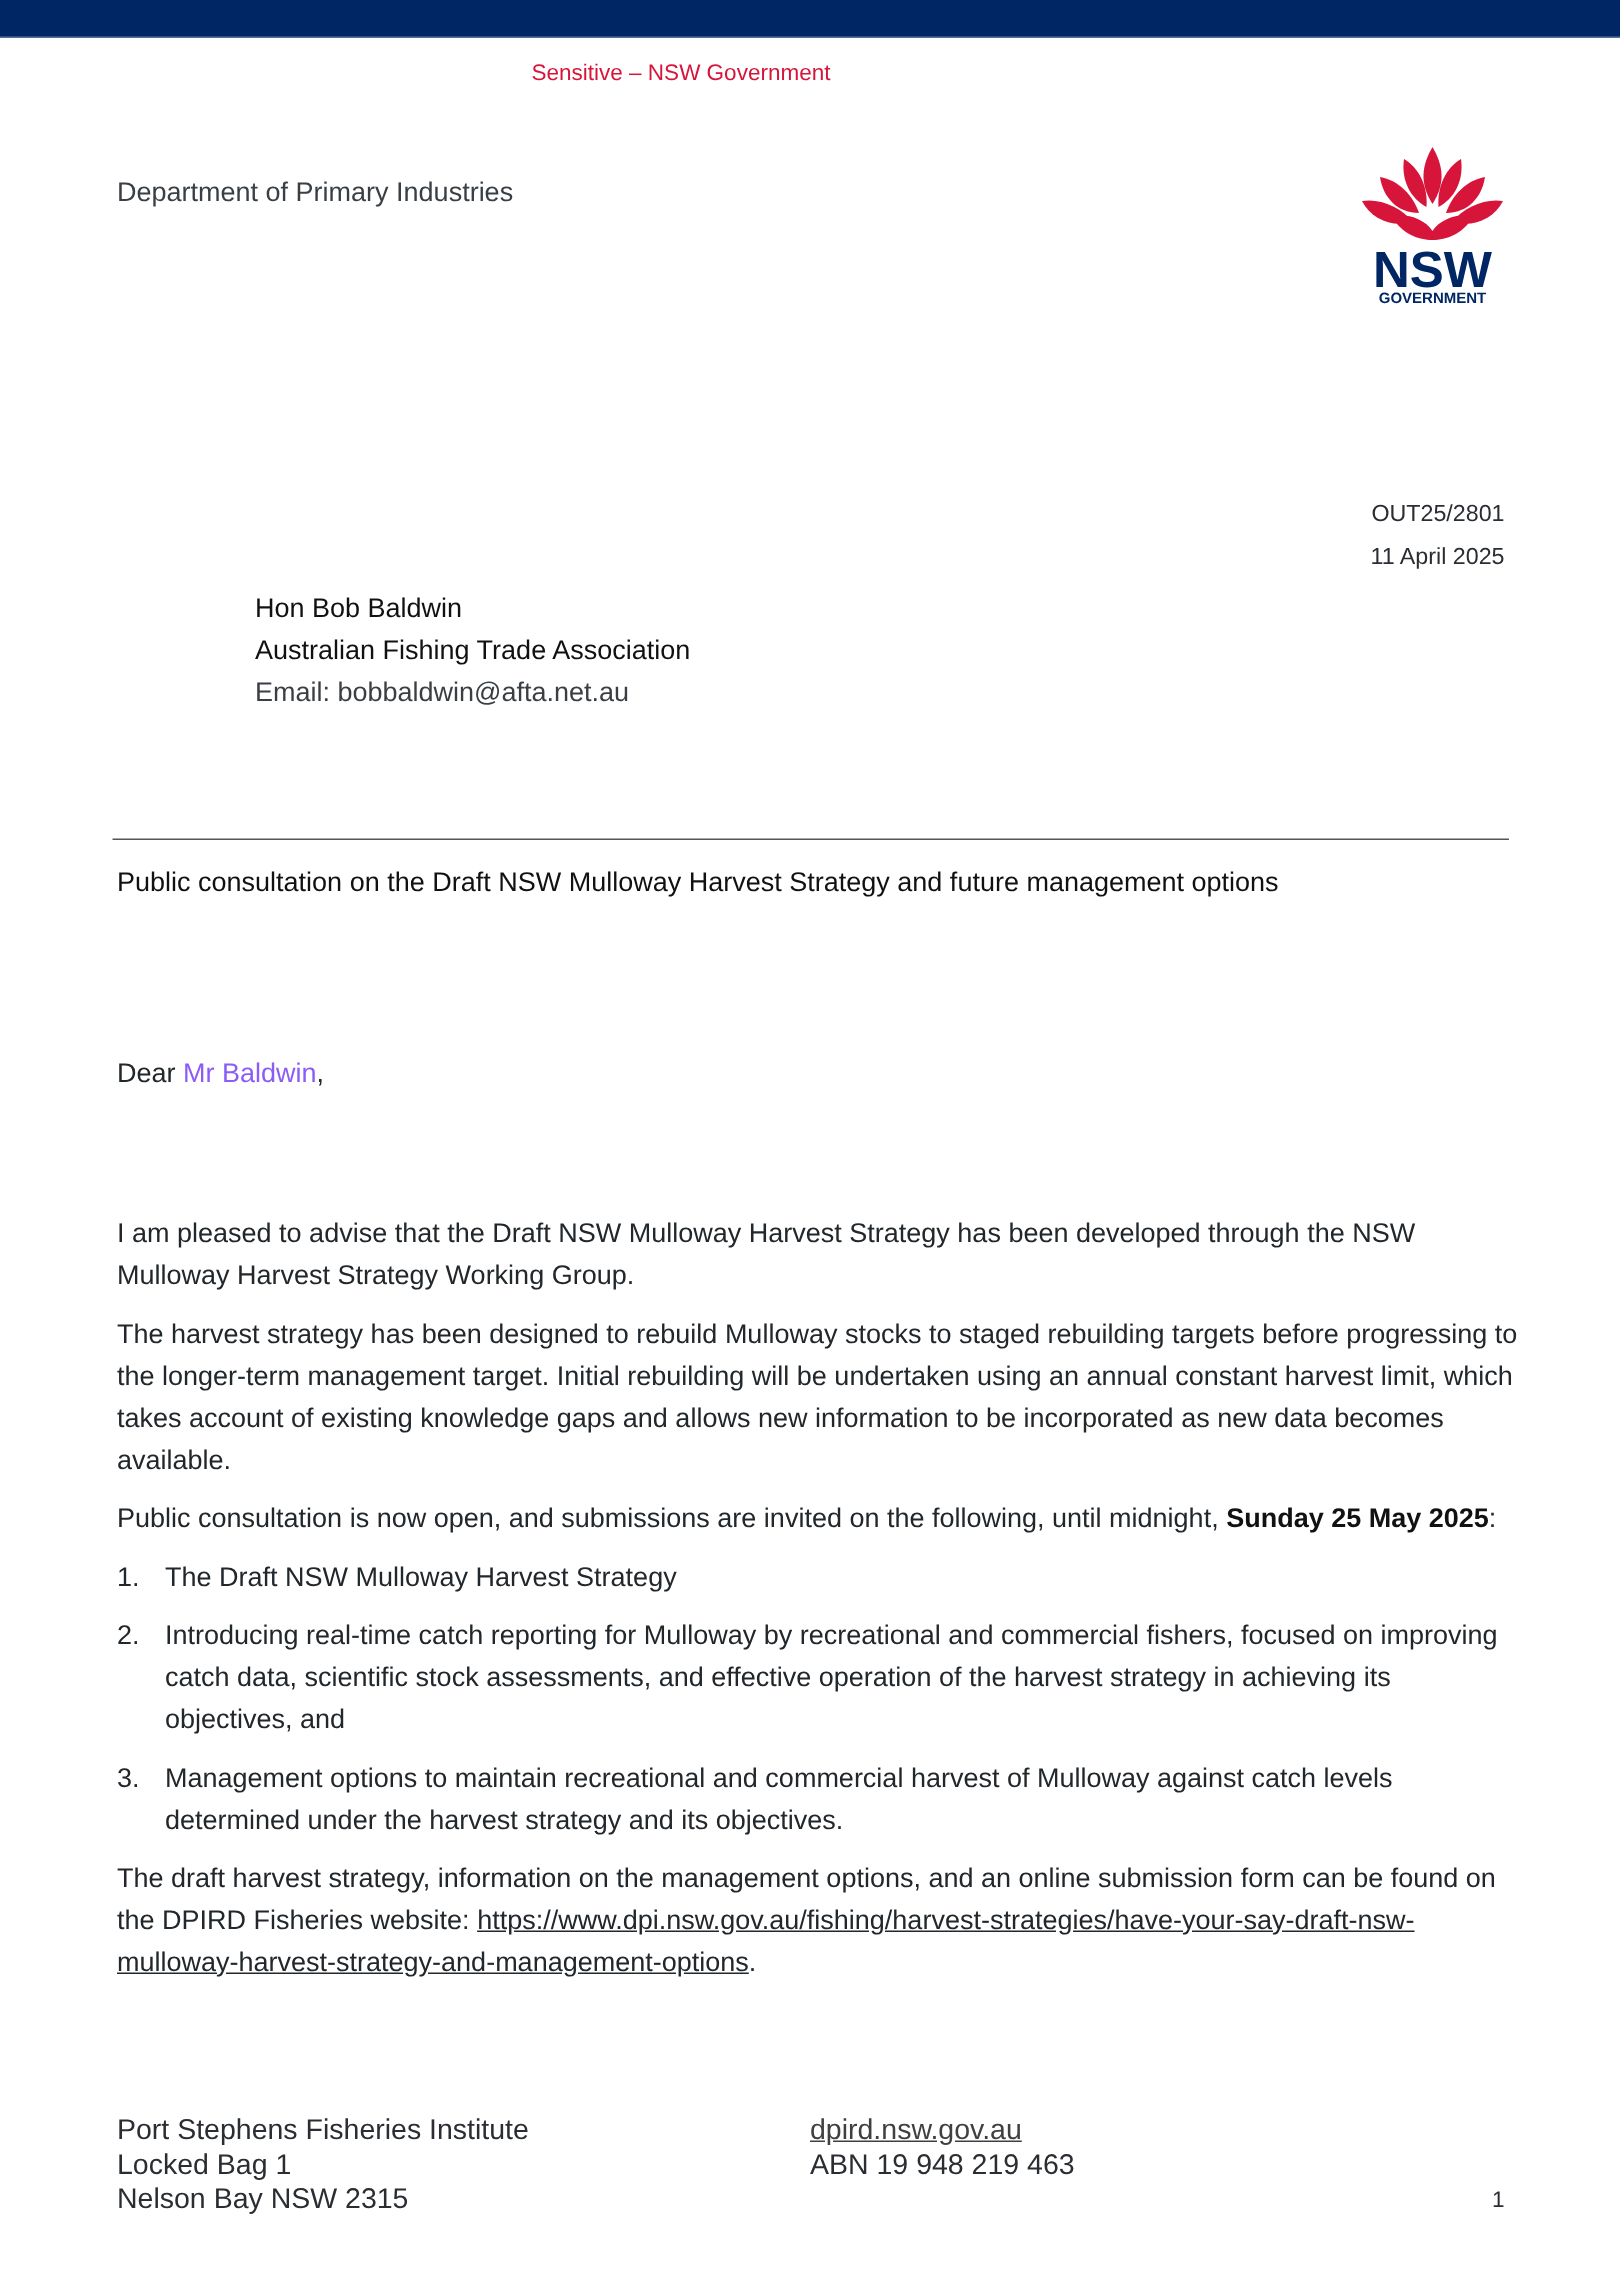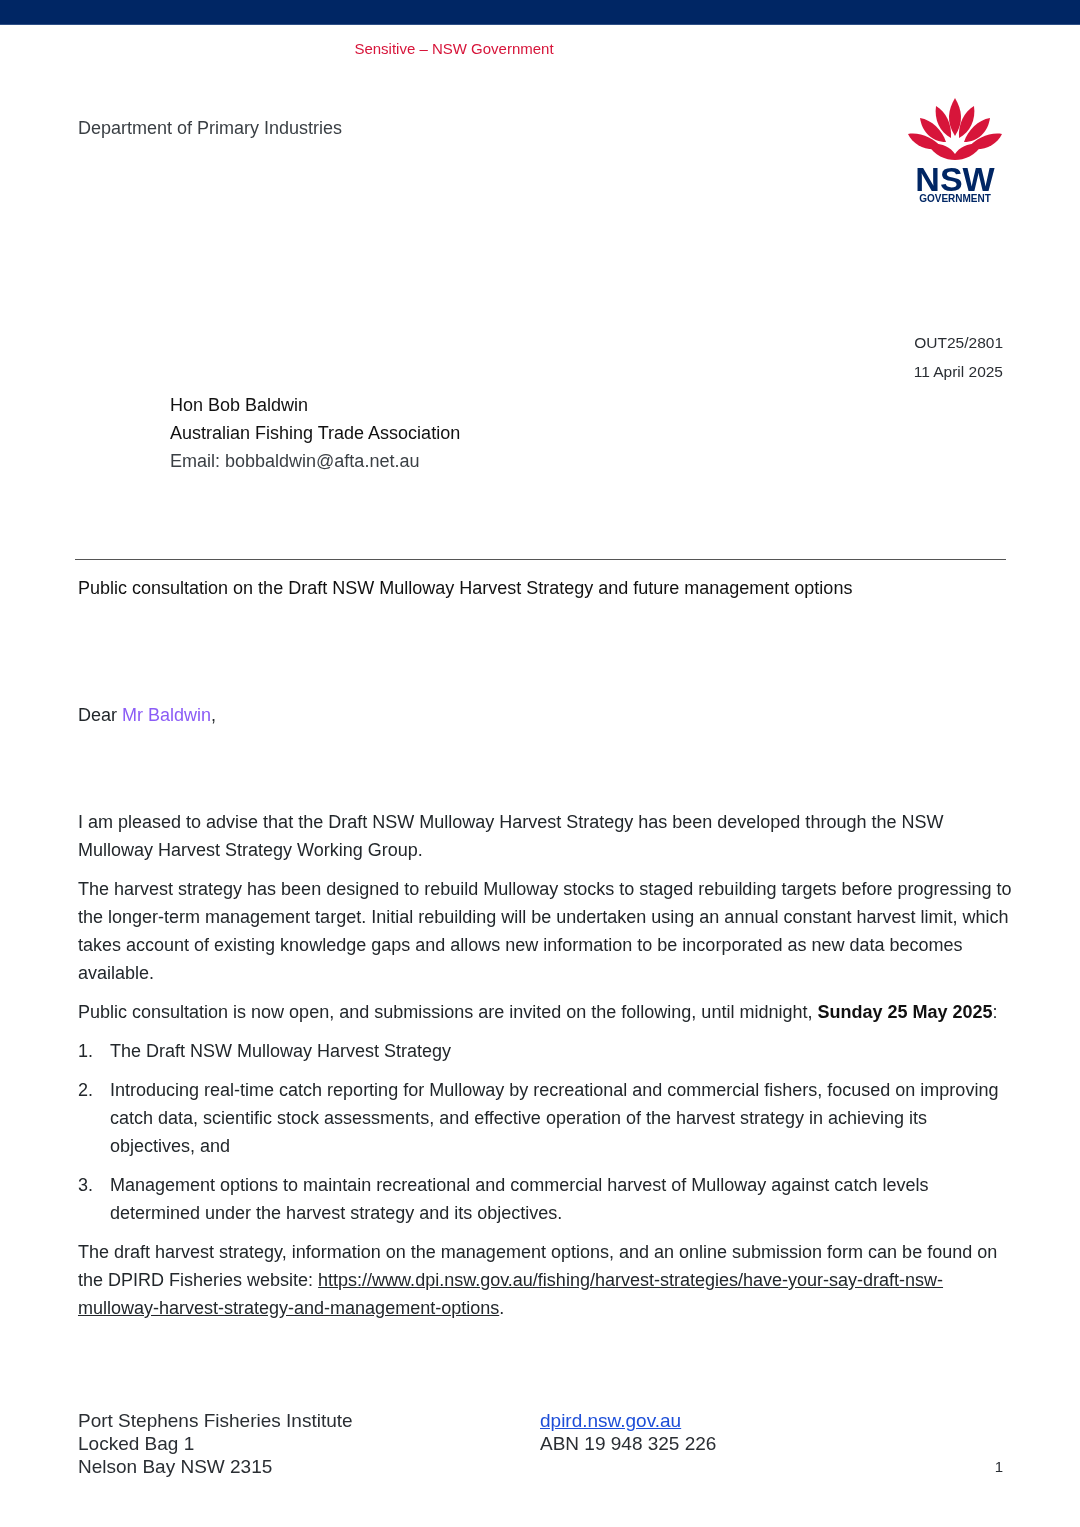--- a/index.html
+++ b/index.html
@@ -21,21 +21,21 @@
     .body { position: absolute; left: 78px; top: 781px; width: 935px; font-size: 18px; line-height: 28px; color: #22272b; margin-top: 27px; }
     .body p { margin: 0 0 11px 0; }
     .body b { font-weight: bold; color: #111; }
     .body ol { margin: 0 0 11px 0; padding: 0; list-style: none; }
     .body ol li { position: relative; padding-left: 32px; margin-bottom: 11px; }
     .body ol li .num { position: absolute; left: 0; top: 0; }
     .body a { color: #22272b; text-decoration: underline; }
     .footer { position: absolute; top: 1409px; font-size: 19px; line-height: 23px; color: #2a2e33; }
     .footer.left { left: 78px; }
     .footer.mid { left: 540px; }
-    .footer.mid a { color: #1d4ed8; text-decoration: underline; }
+    .footer.mid a { color: #404040; text-decoration: underline; }
     .pagenum { position: absolute; right: 77px; top: 1455px; font-size: 15px; line-height: 23px; color: #2a2e33; }
   </style>
 </head>
 <body>
 
 <div class="topbar"></div>
 <div class="classification">Sensitive – NSW Government</div>
 
 <div class="dept">
   <div>Department of Primary Industries</div>
@@ -88,15 +88,15 @@
   <p><span>The draft harvest strategy, information on the management options, and an online submission form can be found on the DPIRD Fisheries website: </span><a href="#">https://www.dpi.nsw.gov.au/fishing/harvest-strategies/have-your-say-draft-nsw-mulloway-harvest-strategy-and-management-options</a><span>.</span></p>
 </div>
 
 <div class="footer left">
   <div>Port Stephens Fisheries Institute</div>
   <div>Locked Bag 1</div>
   <div>Nelson Bay NSW 2315</div>
 </div>
 <div class="footer mid">
   <div><a href="#">dpird.nsw.gov.au</a></div>
-  <div>ABN 19 948 325 226</div>
+  <div>ABN 19 948 219 463</div>
 </div>
 <div class="pagenum">1</div>
 
 </body></html>

